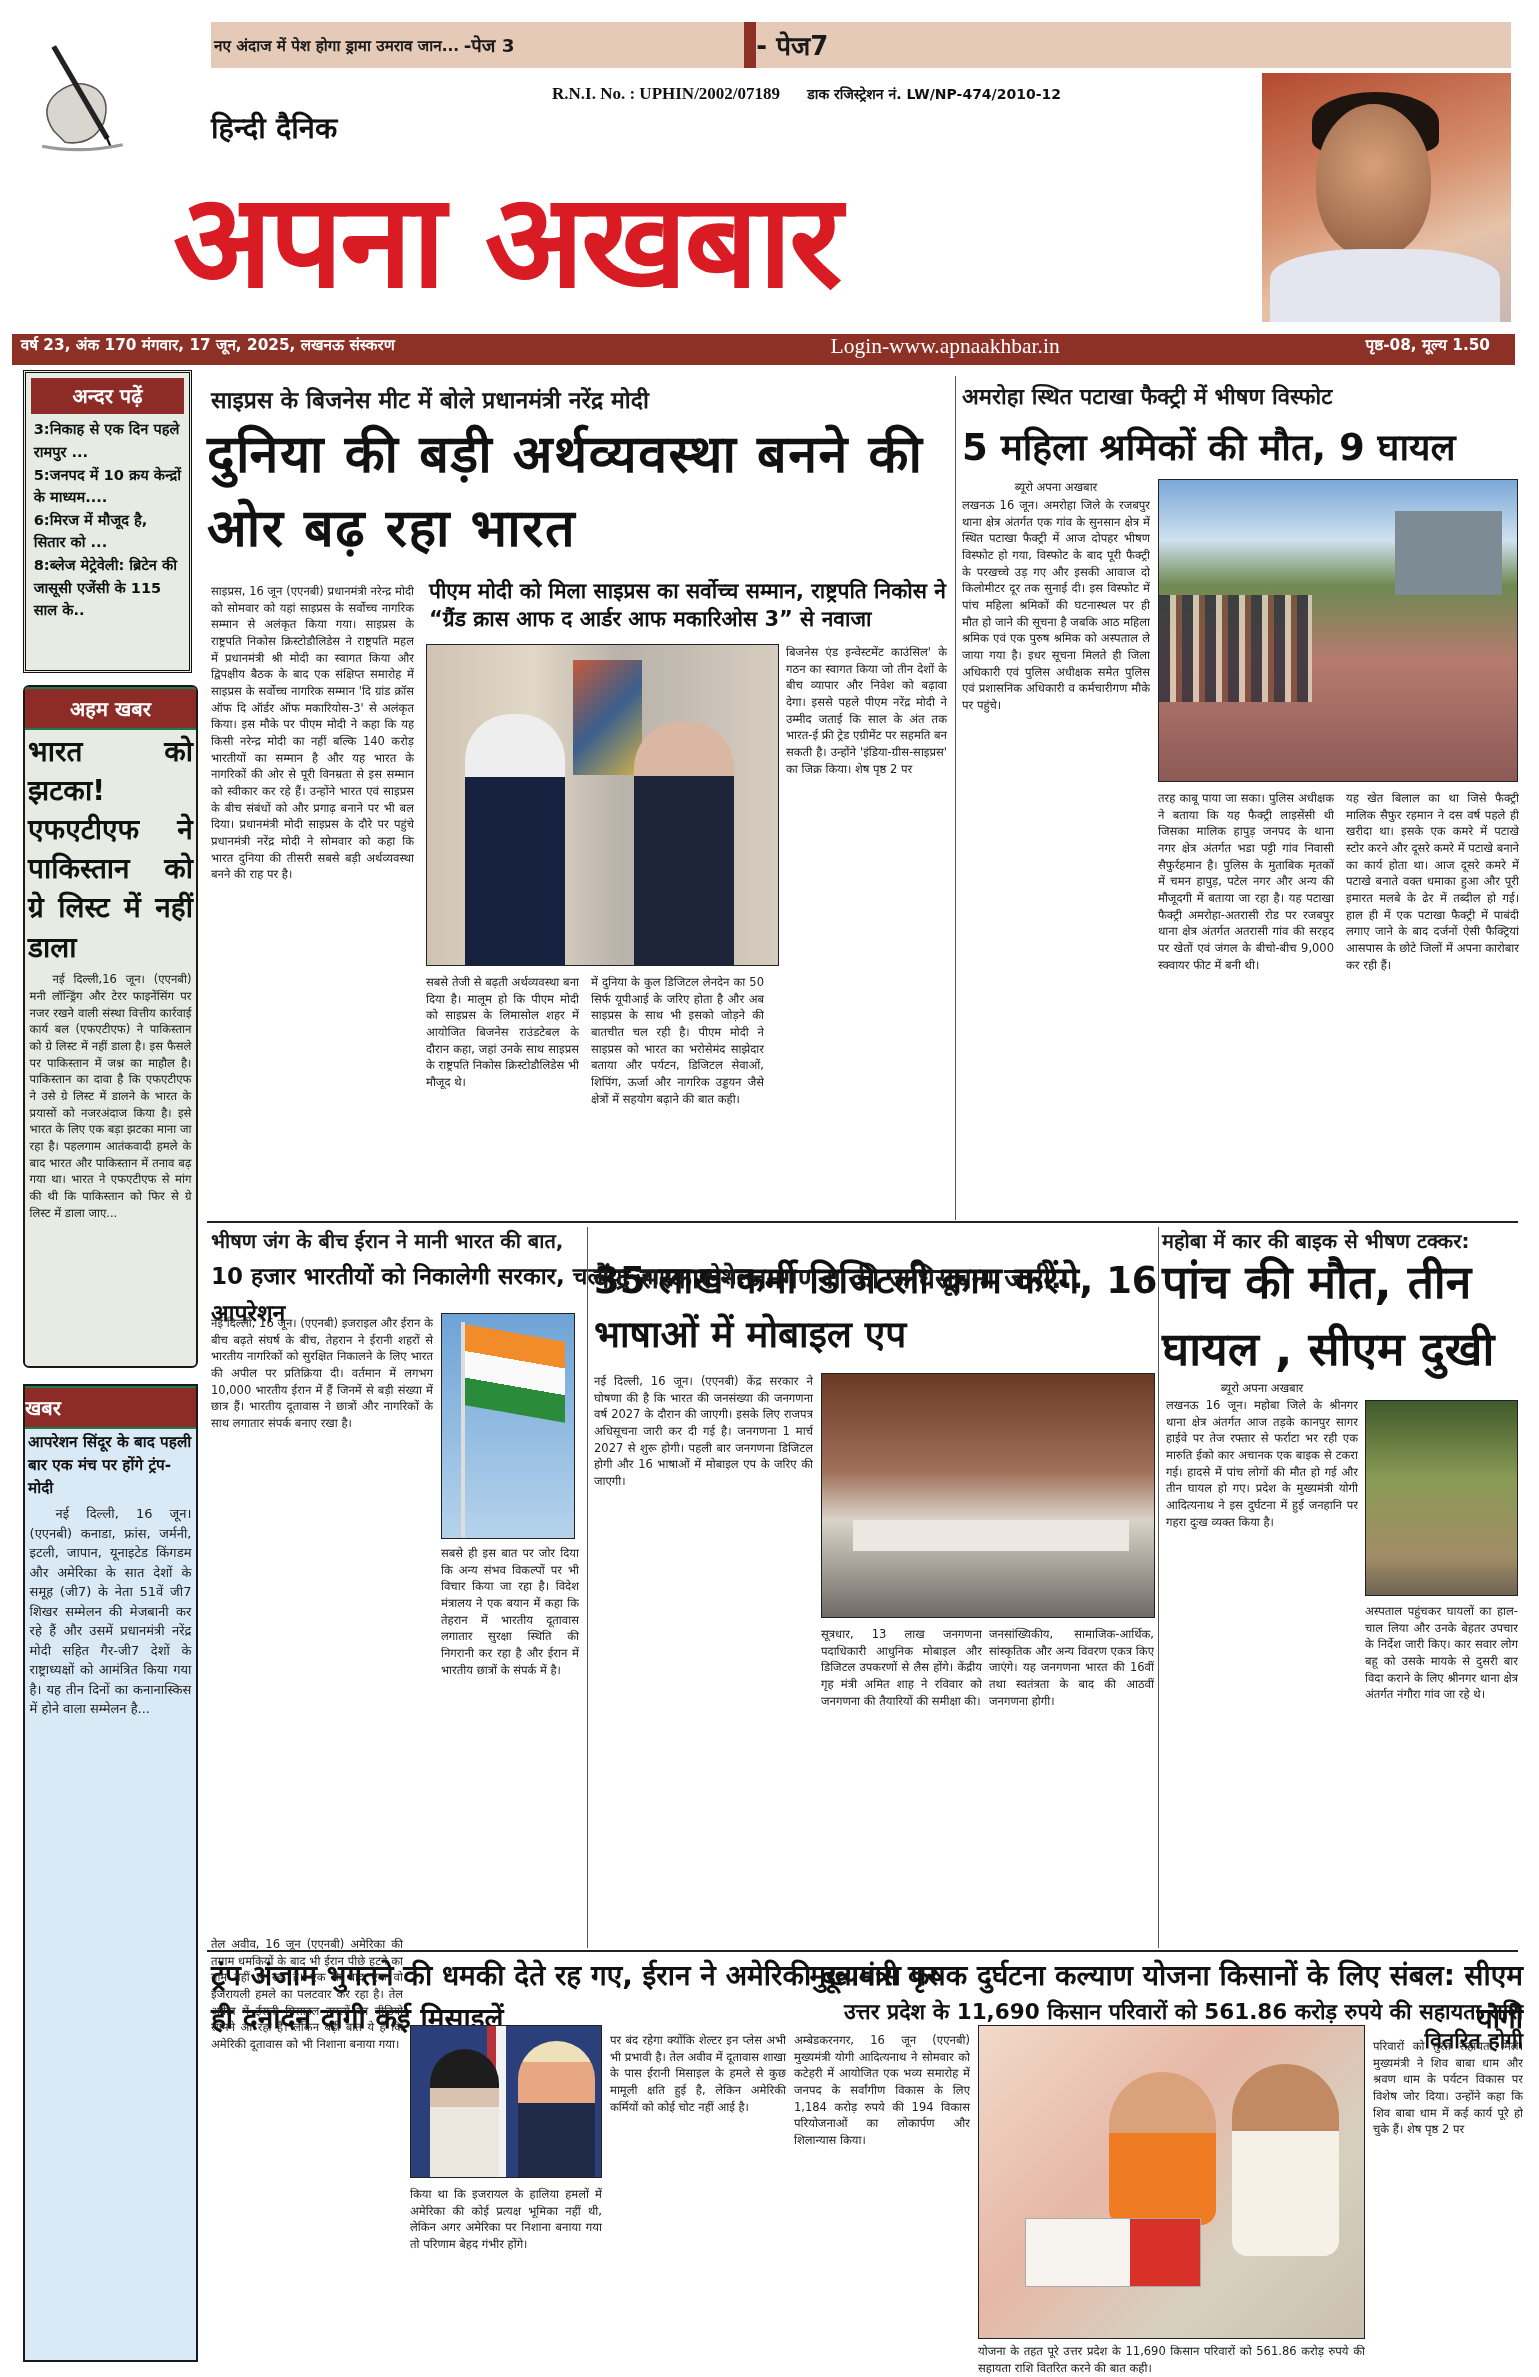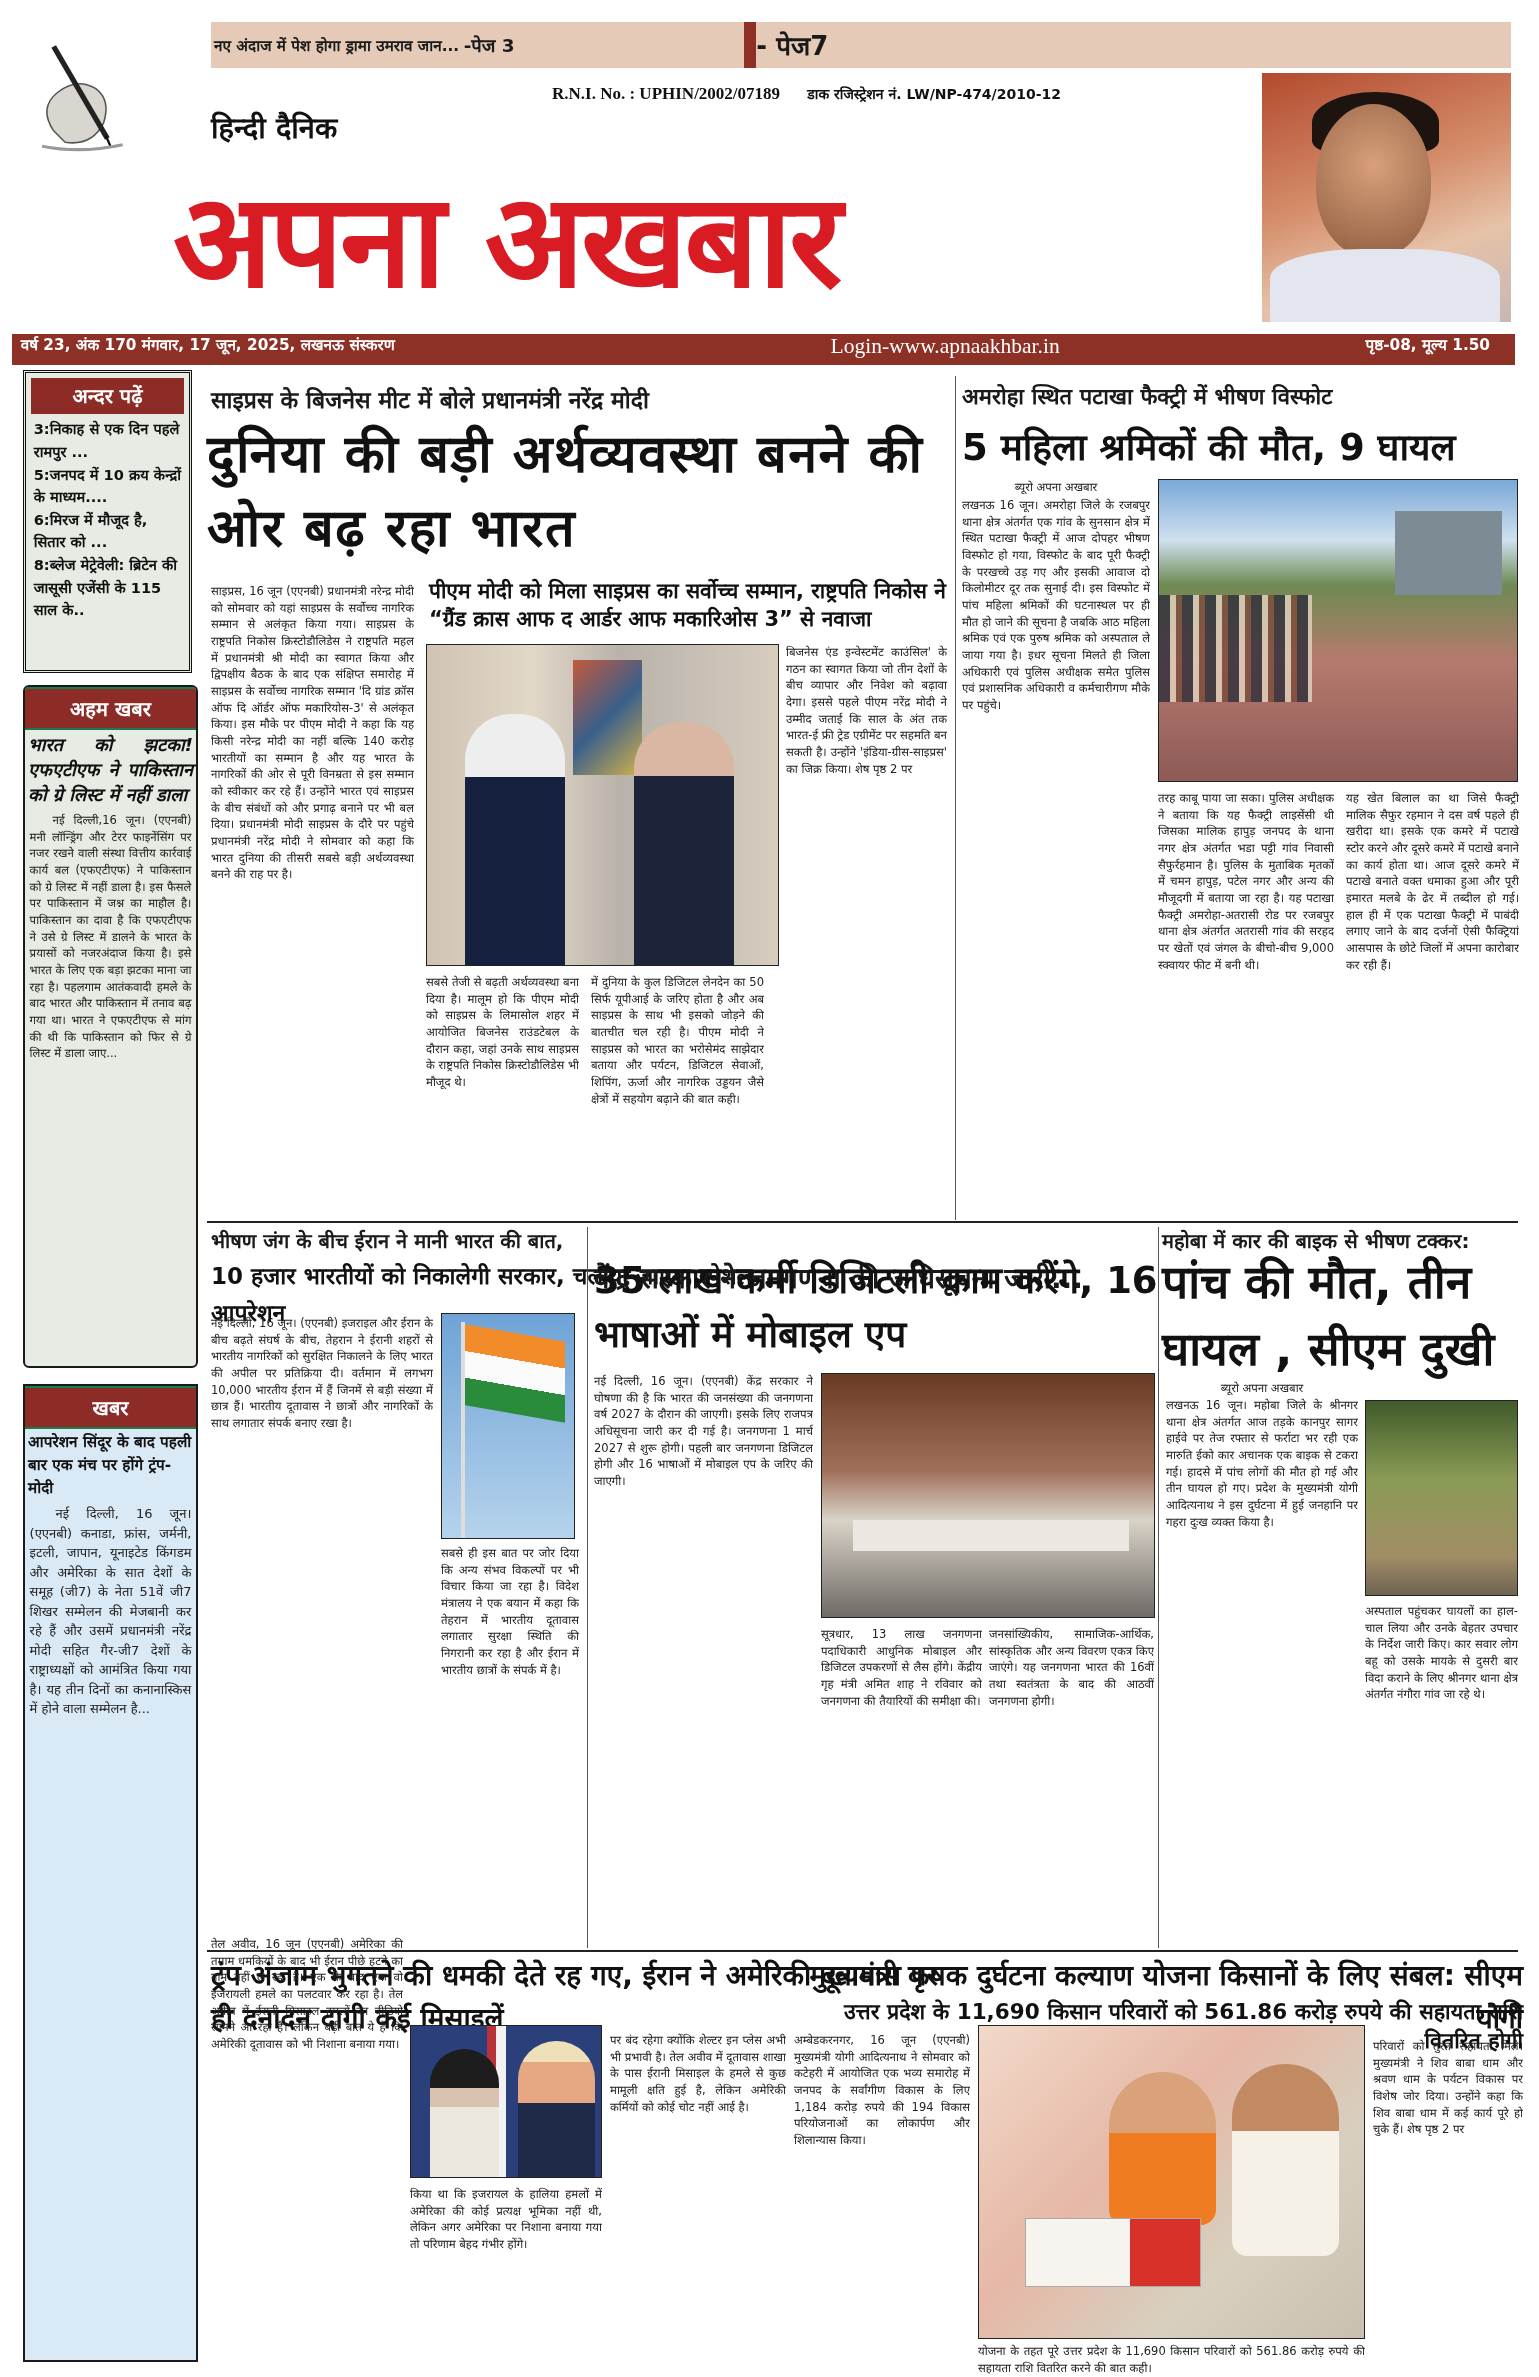--- a/index.html
+++ b/index.html
@@ -23,24 +23,24 @@
   .masthead-bar .ed { font-size: 15.3px; }
   .masthead-bar .site { font-family: "Liberation Serif", serif; font-size: 21.5px; font-weight: normal; margin-left: 130px; }
   .masthead-bar .price { font-size: 15.3px; margin-right: 15.3px; }
   .sidebox { border: 3.1px double #111; background: #e6ebe3; }
   .sidebox .hd { background: #8d2b27; color: #fff; font-weight: bold; text-align: center; }
   .andar { left: 23px; top: 370px; width: 169px; height: 303px; padding: 4.6px; }
   .andar .hd { font-size: 20px; padding: 4.6px 0; }
   .andar .items { font-size: 14.6px; font-weight: bold; line-height: 1.55; padding: 4.6px 3.1px; }
   .aham { left: 23px; top: 685px; width: 175px; height: 683px; border: 2.3px solid #1a1a1a; border-radius: 6.1px; background: #e6ebe3; overflow: hidden; }
   .aham .hd { font-size: 20px; padding: 6.1px 0; border-bottom: 2.3px solid #1e7a4a; border-top: 2.3px solid #1e7a4a; }
-  .aham .ht { font-size: 18px; font-weight: bold; line-height: 1.4; padding: 1.5px 3.1px; text-align: justify; font-style: italic; }
+  .aham .ht { font-size: 28px; font-weight: bold; line-height: 1.4; padding: 1.5px 3.1px; text-align: justify; }
   .body-txt { font-size: 11.5px; line-height: 1.45; text-align: justify; color: #222; }
   .khabar { left: 23px; top: 1384px; width: 175px; height: 978px; border: 2.3px solid #1a1a1a; background: #d9e9f5; overflow: hidden; }
-  .khabar .hd { font-size: 20px; padding: 6.1px 0; border-top: 2.3px solid #1e7a4a; border-bottom: 2.3px solid #1e7a4a; background: #8d2b27; color: #fff; text-align: center; font-weight: bold; }
+  .khabar .hd { font-size: 20px; padding: 6.1px 0; border-top: 2.3px solid #1e7a4a; border-bottom: 2.3px solid #1e7a4a; background: #8d2b27; color: #fff; text-align: left; font-weight: bold; }
   .khabar .ht { font-size: 15.3px; font-weight: bold; line-height: 1.5; padding: 1.5px 3.1px; }
   .kicker { font-weight: bold; color: #1a1a1a; }
   .lead-kicker { left: 211px; top: 383px; font-size: 23px; }
   .lead-hd { left: 207px; top: 418px; width: 759px; font-size: 52px; font-weight: 900; line-height: 1.42; letter-spacing: 1.5px; }
   .lead-sub { left: 429px; top: 577px; width: 522px; font-size: 21px; font-weight: bold; line-height: 1.35; }
   .col { position: absolute; overflow: hidden; }
   .photo { position: absolute; overflow: hidden; border: 1.5px solid #222; }
   .ph-modi { left: 426px; top: 644px; width: 353px; height: 322px; background: linear-gradient(90deg,#cfc3b3 0%,#e2d8c8 30%,#b9b2aa 55%,#d6cdbf 100%); }
   .ph-modi .p1 { position:absolute; left:38px; top:69px; width:100px; height:253px; background: linear-gradient(#eee 0 25%, #16213f 25%); border-radius: 46px 46px 0 0; }
   .ph-modi .p2 { position:absolute; left:207px; top:77px; width:100px; height:245px; background: linear-gradient(#d9b7a3 0 22%, #1d2338 22%); border-radius: 46px 46px 0 0; }

